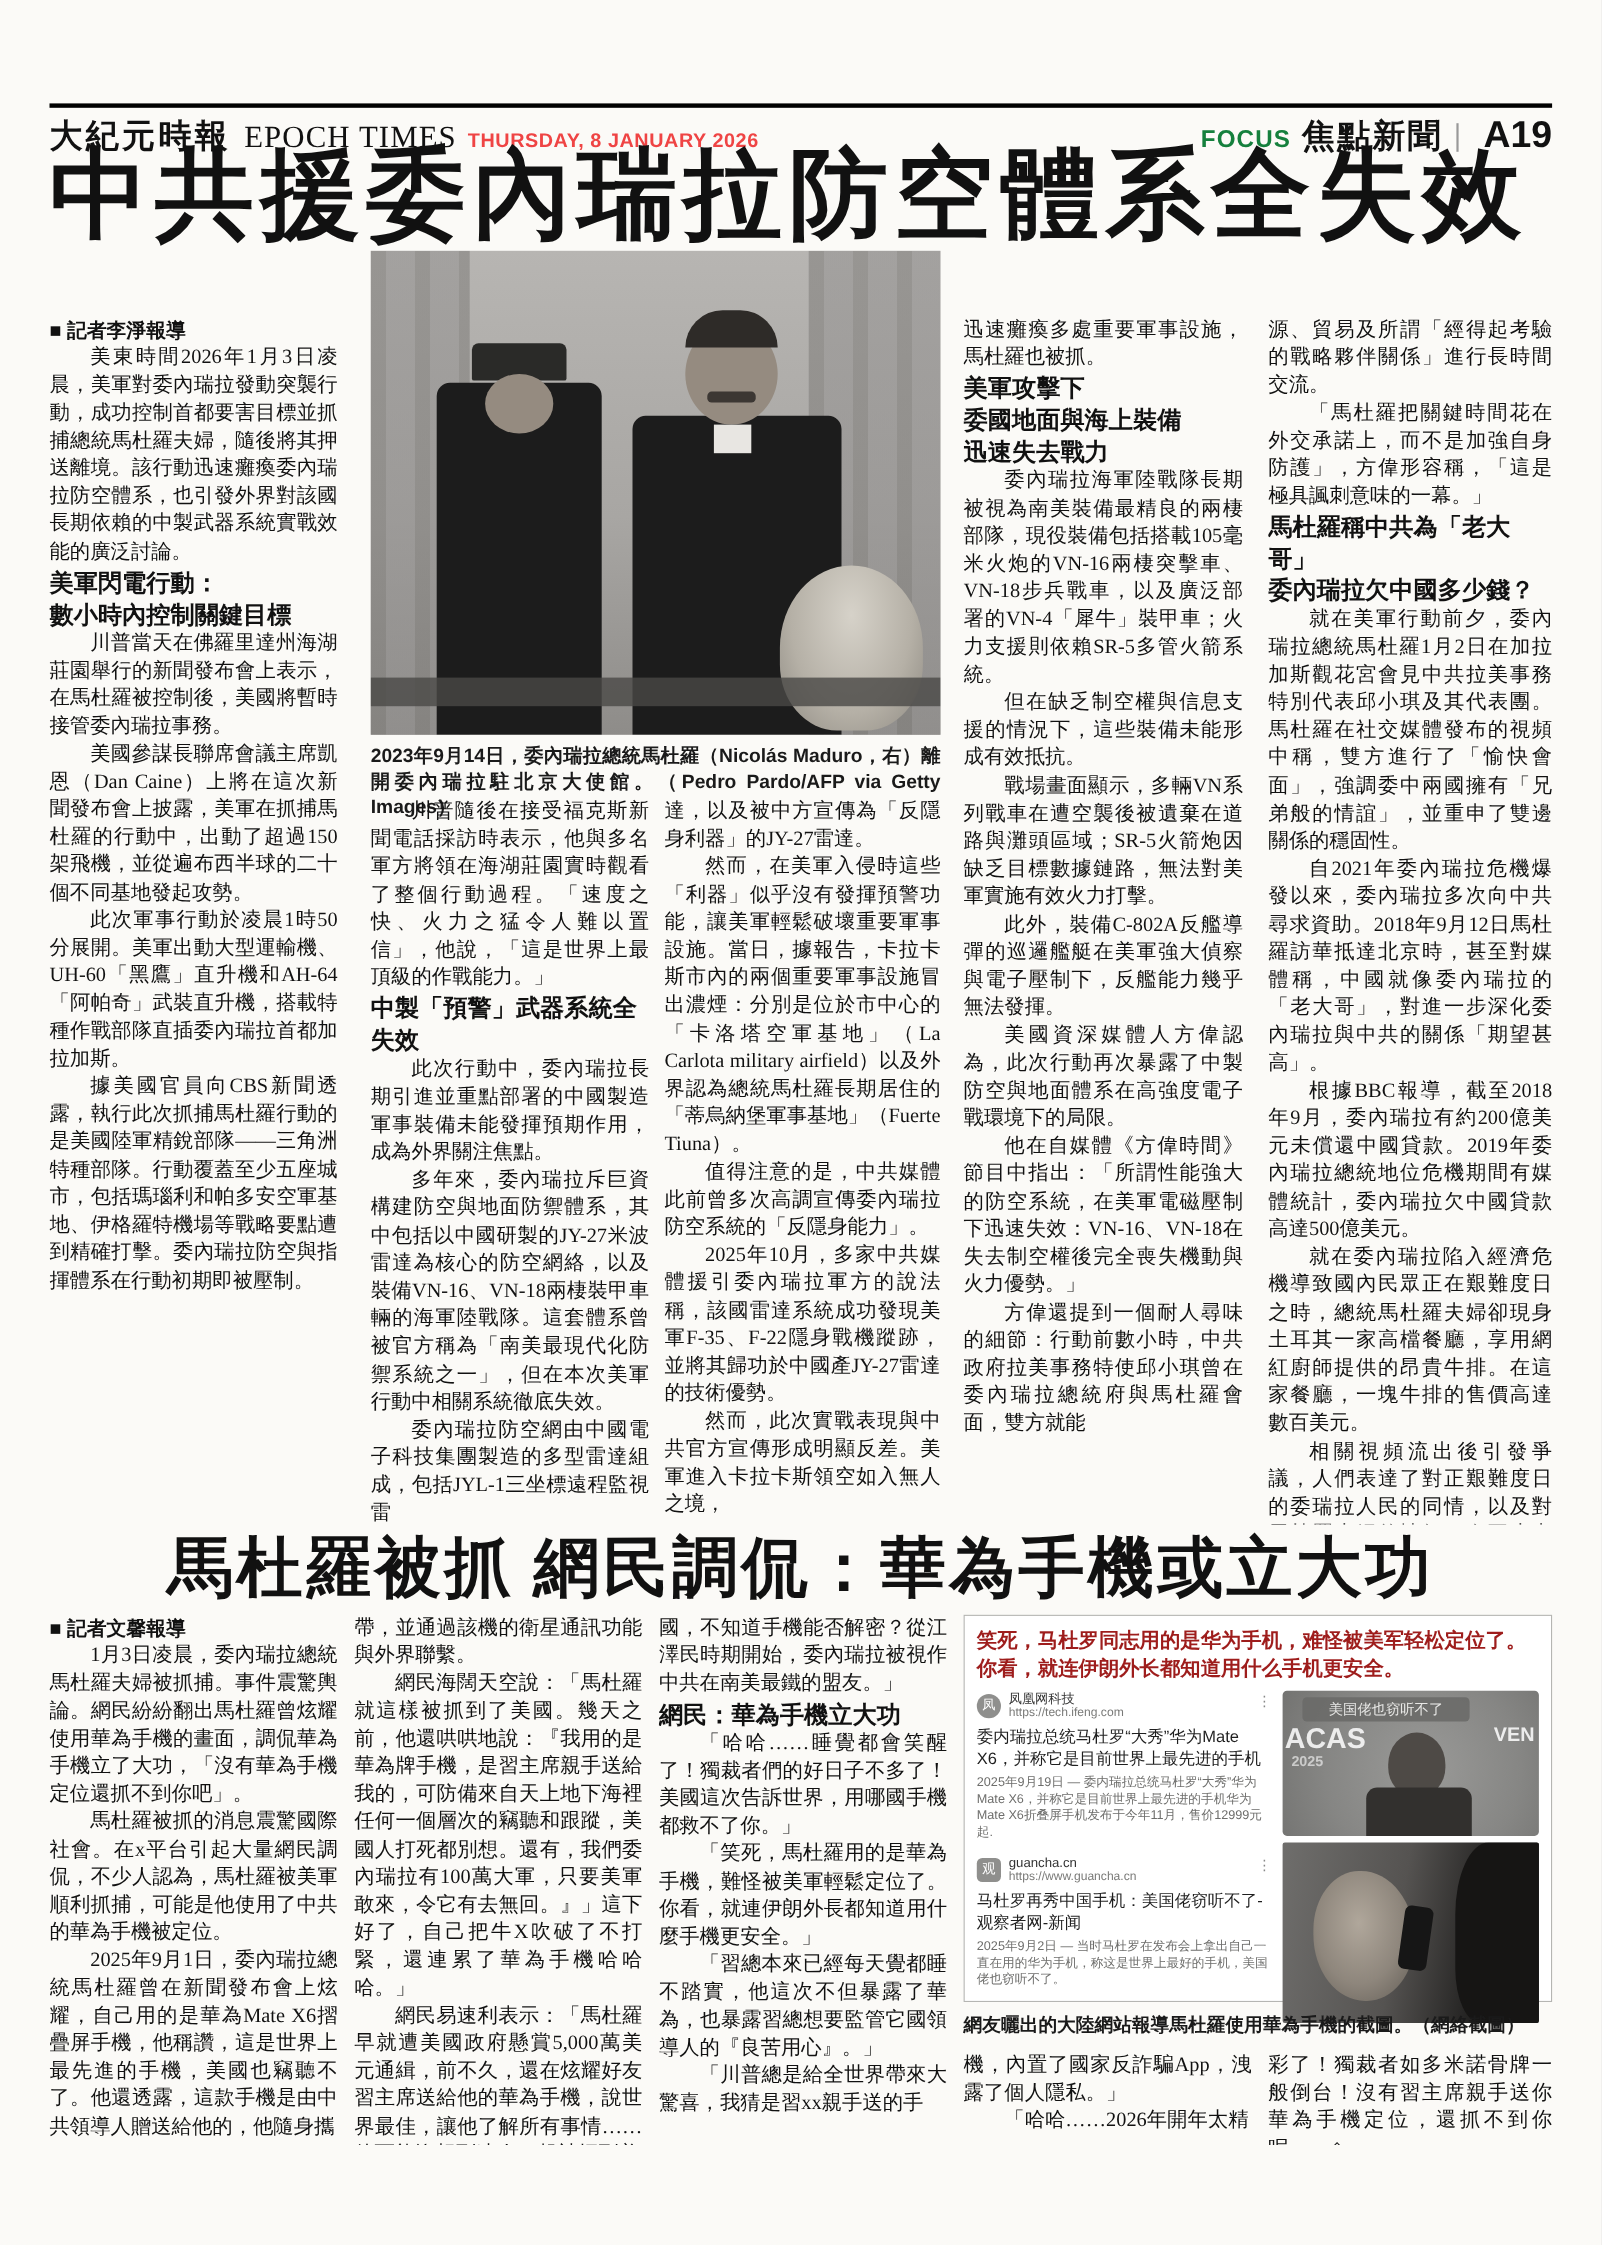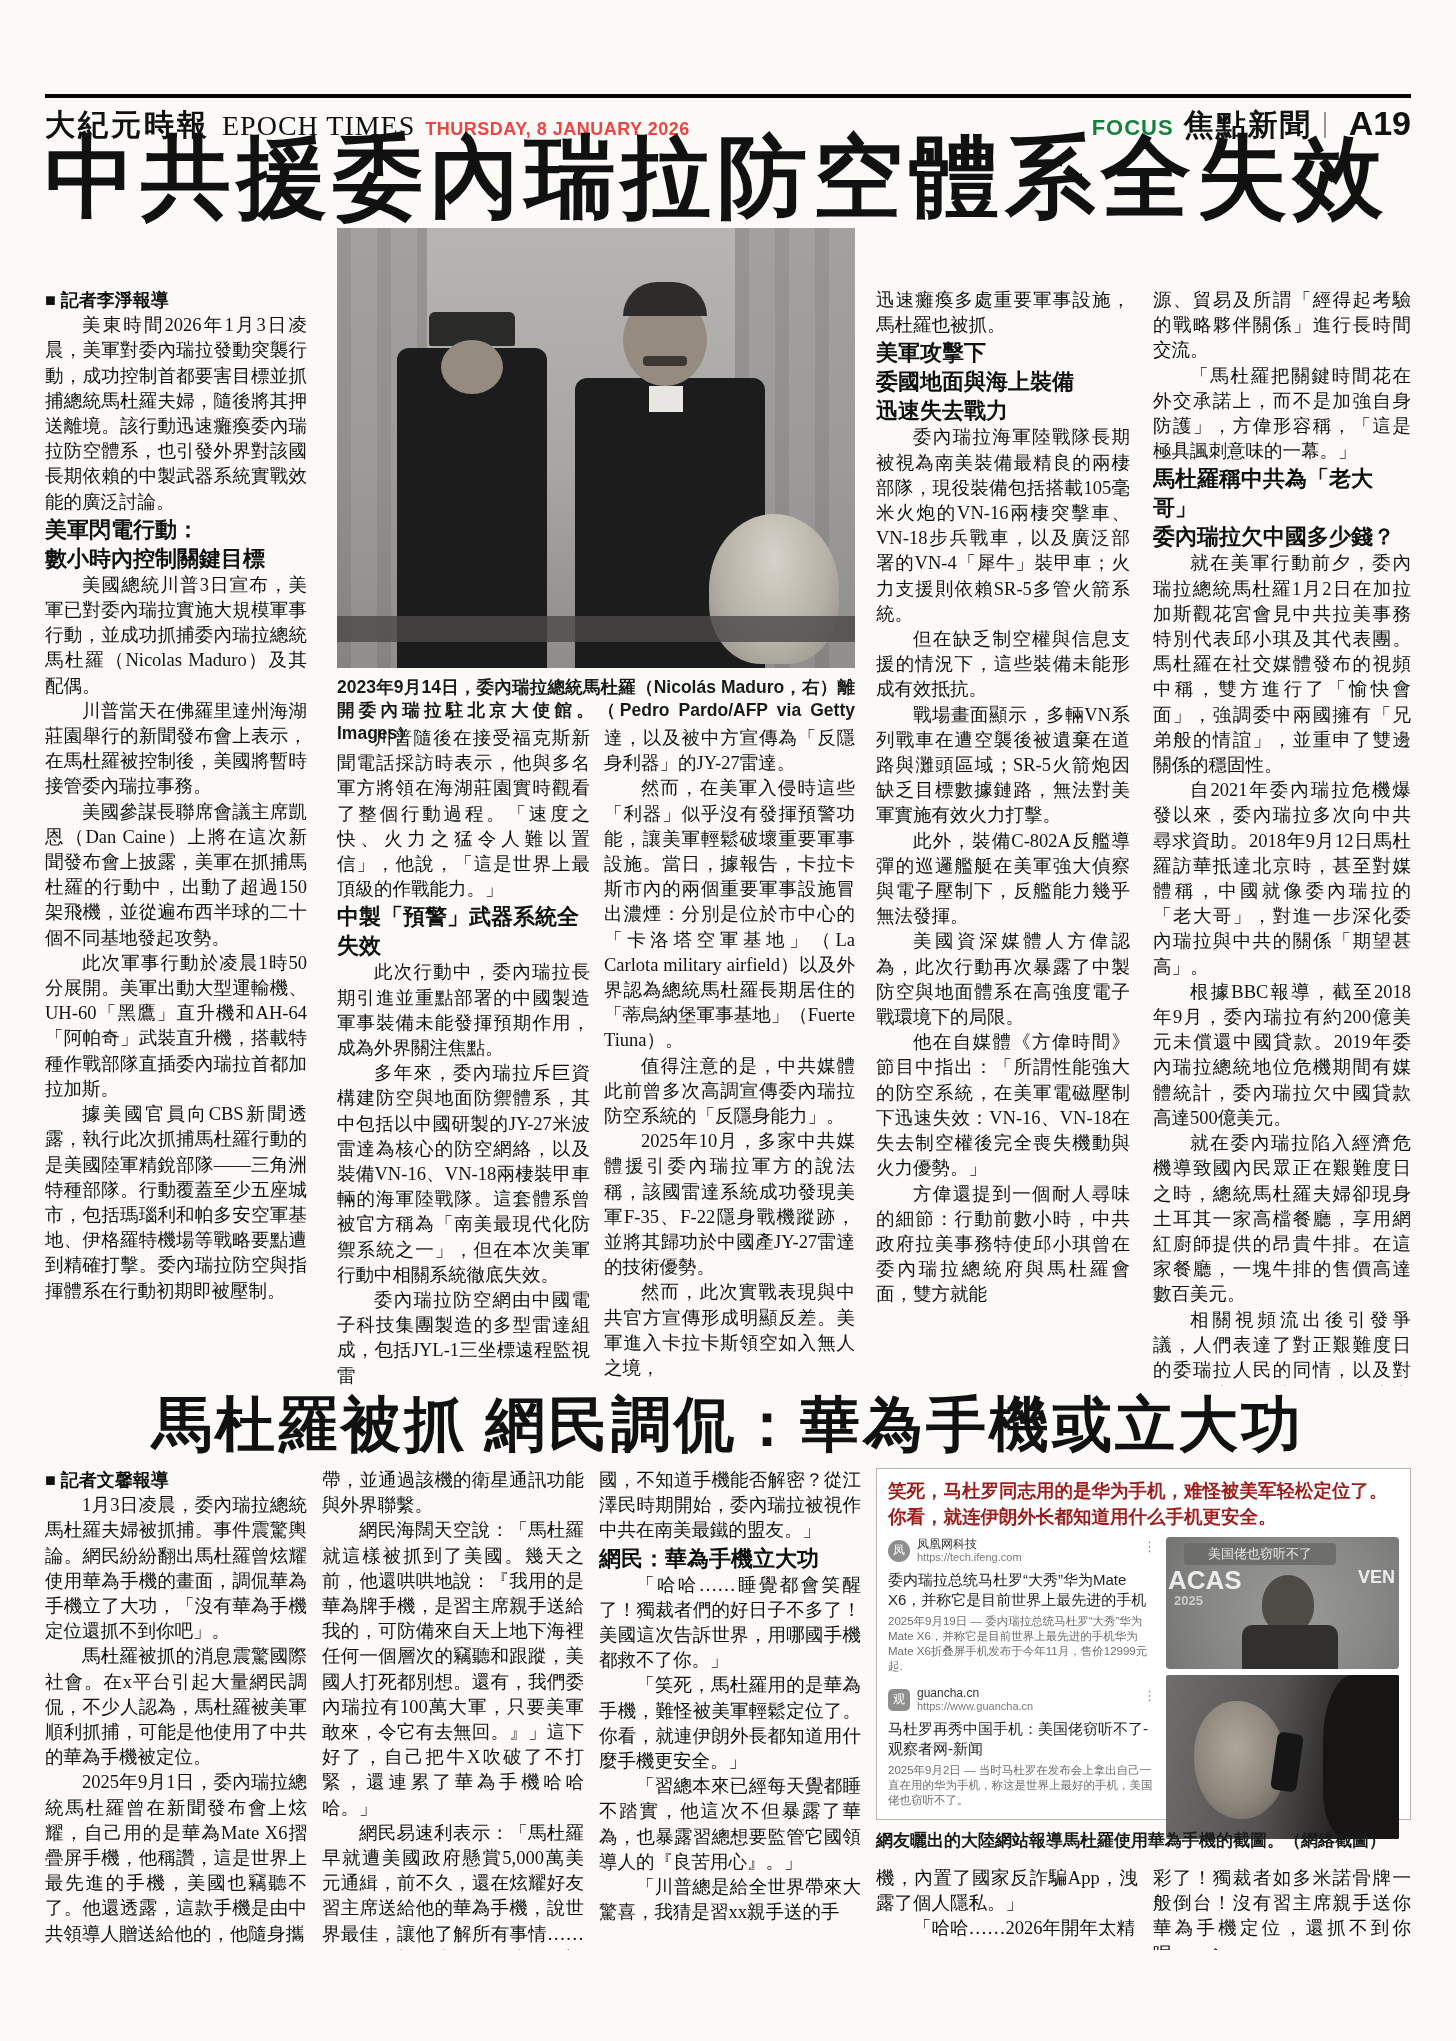--- a/index.html
+++ b/index.html
@@ -93,21 +93,20 @@
 
   <div class="abs" id="h1line">中共援委內瑞拉防空體系全失效</div>
 
   <div class="abs col" style="left:45px;top:288px;width:262px;height:1098px;">
     <p class="byline">■ 記者李淨報導</p>
     <p>美東時間2026年1月3日凌晨，美軍對委內瑞拉發動突襲行動，成功控制首都要害目標並抓捕總統馬杜羅夫婦，隨後將其押送離境。該行動迅速癱瘓委內瑞拉防空體系，也引發外界對該國長期依賴的中製武器系統實戰效能的廣泛討論。</p>
     <p class="subhead">
       <span>美軍閃電行動：</span><br>
       <span>數小時內控制關鍵目標</span>
     </p>
-    <p>美國總統川普3日宣布，美軍已對委內瑞拉實施大規模軍事行動，並成功抓捕委內瑞拉總統馬杜羅（Nicolas Maduro）及其配偶。</p>
     <p>川普當天在佛羅里達州海湖莊園舉行的新聞發布會上表示，在馬杜羅被控制後，美國將暫時接管委內瑞拉事務。</p>
     <p>美國參謀長聯席會議主席凱恩（Dan Caine）上將在這次新聞發布會上披露，美軍在抓捕馬杜羅的行動中，出動了超過150架飛機，並從遍布西半球的二十個不同基地發起攻勢。</p>
     <p>此次軍事行動於凌晨1時50分展開。美軍出動大型運輸機、UH-60「黑鷹」直升機和AH-64「阿帕奇」武裝直升機，搭載特種作戰部隊直插委內瑞拉首都加拉加斯。</p>
     <p>據美國官員向CBS新聞透露，執行此次抓捕馬杜羅行動的是美國陸軍精銳部隊——三角洲特種部隊。行動覆蓋至少五座城市，包括瑪瑙利和帕多安空軍基地、伊格羅特機場等戰略要點遭到精確打擊。委內瑞拉防空與指揮體系在行動初期即被壓制。</p>
   </div>
 
   <div class="abs" id="photo1">
     <div class="doorpanel" style="left:0;width:90px;"></div>
     <div class="doorpanel" style="right:0;width:120px;"></div>
     <div class="fig-dark" style="left:60px;top:120px;width:150px;height:320px;"></div>

